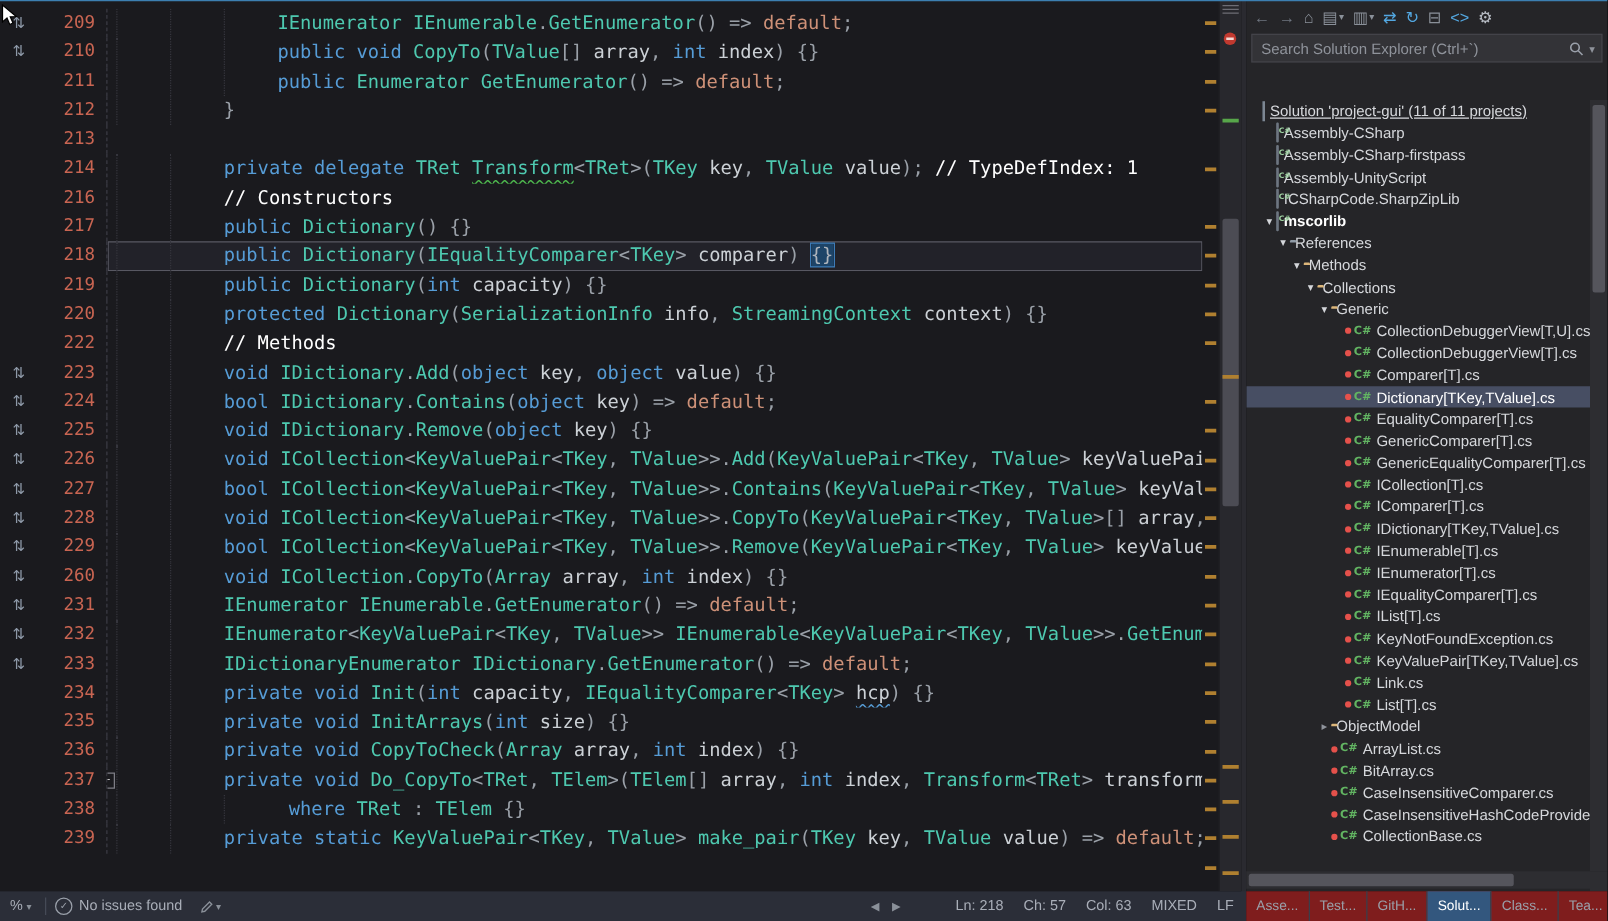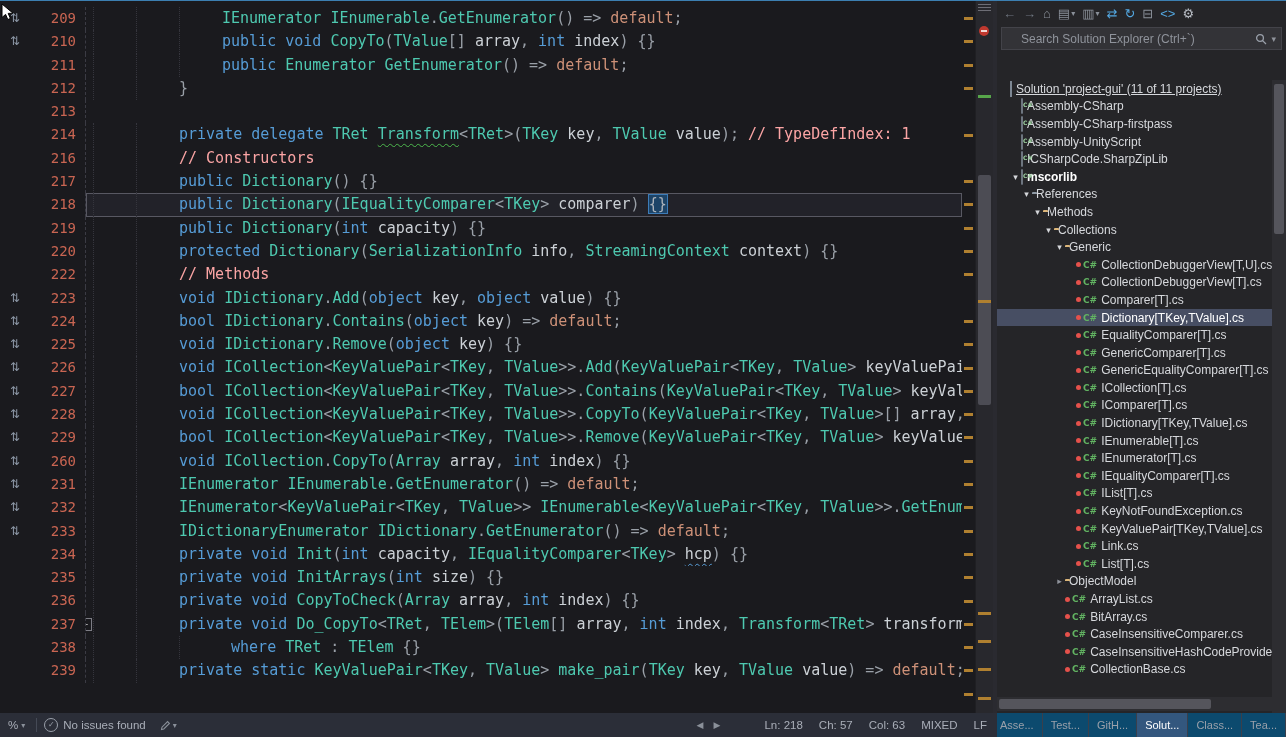--- a/index.html
+++ b/index.html
@@ -14,21 +14,21 @@
   .gcell{width:30px;flex:none;text-align:center;font:12px/23.3px "DejaVu Sans",sans-serif;color:#8e99a8;}
   .ncell{width:46px;flex:none;text-align:right;padding-right:9px;color:#c96552;font-size:14px;}
   .cp{flex:1;position:relative;border-left:1px dashed #3b3b44;padding-left:7px;white-space:pre;overflow:hidden;}
   .cp.hl{box-shadow:inset 0 0 0 1px #585862;background:#222229;}
   .ind{display:inline-block;width:42px;height:23.3px;vertical-align:top;border-left:1px dotted #35353d;}
   .sg-k{color:#569cd6}
   .sg-t,.sg-tq{color:#4ec9b0}
   .sg-m{color:#4ec9b0}
   .sg-p,.sg-pu{color:#ccd1d6}
   .sg-o{color:#9aa0a8}
-  .sg-c{color:#fca5a5}
+  .sg-c{color:#ffffff}
   .sg-d{color:#ce9178}
   .sg-tq{text-decoration:underline wavy #4db84d 1px;text-underline-offset:4px;}
   .sg-pu{text-decoration:underline wavy #569cd6 1px;text-underline-offset:4px;}
   .sg-bx{color:#aeb4bc;background:#1d4468;box-shadow:0 0 0 1px #3d7cb8;}
   .foldbox{position:absolute;left:-7px;top:5px;width:11px;height:11px;border:1px solid #7d7d85;
            background:#1a1a1e;color:#cfcfcf;font:9px/10px "DejaVu Sans Mono",monospace;text-align:center;z-index:5;}
 
   
   .marks-strip{position:absolute;right:17px;top:0;width:14px;height:713px;background:#1a1a1e;}
   .mtick{position:absolute;left:2px;width:9px;height:3px;background:#b08030;}
@@ -50,21 +50,21 @@
   .panel{position:absolute;left:997px;top:0;width:289px;height:713px;background:#252528;color:#d6d8dc;overflow:hidden;}
   .panel-title{height:26px;display:flex;align-items:center;padding:0 6px 0 8px;font-size:12.5px;color:#c2c6cc;}
   .pt-icons{margin-left:auto;display:flex;align-items:center;gap:8px;color:#9aa0aa;}
   .winbox{width:10px;height:9px;border:1px solid #9aa0aa;position:relative;}
   .winbox::after{content:"";position:absolute;left:0;top:1px;width:8px;height:2px;background:#9aa0aa;}
   .panel-toolbar{height:26px;display:flex;align-items:center;gap:1px;padding:0 3px;}
   .tbi{display:flex;align-items:center;height:20px;padding:0 3px;font-size:13px;border-radius:2px;}
   .tbi .caret{font-size:8px;color:#8a9099;margin-left:1px;}
   .searchbox{margin:1px 4px 3px 4px;height:21px;background:#333337;border:1px solid #434349;
              display:flex;align-items:center;font-size:12px;color:#8f939b;padding:0 5px 0 7px;}
-  .searchbox .ph{flex:1;overflow:hidden;white-space:nowrap;margin-left:12px;}
+  .searchbox .ph{flex:1;overflow:hidden;white-space:nowrap;}
   .searchbox .caret{font-size:9px;color:#8f939b;margin-left:4px;}
 
   .tree{position:absolute;left:0;top:80px;right:14px;bottom:16px;overflow:hidden;font-size:12px;}
   .trow{height:17.6px;display:flex;align-items:center;white-space:nowrap;}
   .trow.sel{background:#474e63;color:#ffffff;}
   .trow .arrow{width:11px;flex:none;font-size:9px;text-align:center;}
   .arrow.open{color:#d4d6da;}
   .arrow.closed{color:#8f939b;}
   .tico{flex:none;margin-right:4px;}
   .folder-ico{width:13px;height:9px;background:#dcb67a;border-radius:1px;position:relative;margin-top:2px;}
@@ -92,21 +92,21 @@
   .status .sep{width:1px;height:14px;background:#454a56;margin:0 7px;}
   .zoom{display:flex;align-items:center;gap:3px;padding:0 4px 0 8px;}
   .caret-s{font-size:8px;color:#8a9099;}
   .chk{width:12px;height:12px;border:1px solid #9aa0aa;border-radius:50%;font:8px/12px "DejaVu Sans",sans-serif;
        color:#9aa0aa;text-align:center;margin-right:5px;}
   .pen{margin-left:14px;display:flex;align-items:center;gap:2px;}
   .navarrows{margin-left:auto;display:flex;gap:10px;font-size:9px;color:#8a9099;margin-right:28px;}
   .rgroup{display:flex;gap:0;margin-right:10px;}
   .rgroup span{margin-left:16px;}
 
-  .panel-tabs{position:absolute;left:997px;bottom:0;width:289px;height:24px;background:#0c4a6e;display:flex;z-index:20;justify-content:flex-end;}
+  .panel-tabs{position:absolute;left:997px;bottom:0;width:289px;height:24px;background:#7f1d1d;display:flex;z-index:20;}
   .ptab{display:flex;align-items:center;padding:0 8px;font-size:11px;color:#9aa0aa;border-right:1px solid #3a3f4b;}
   .ptab.active{background:#33577e;color:#ffffff;}
 </style>
 </head>
 <body>
 
 <div class="accent-top"></div>
 
 <div class="editor">
   <div class="code-lines" id="codeLines">

